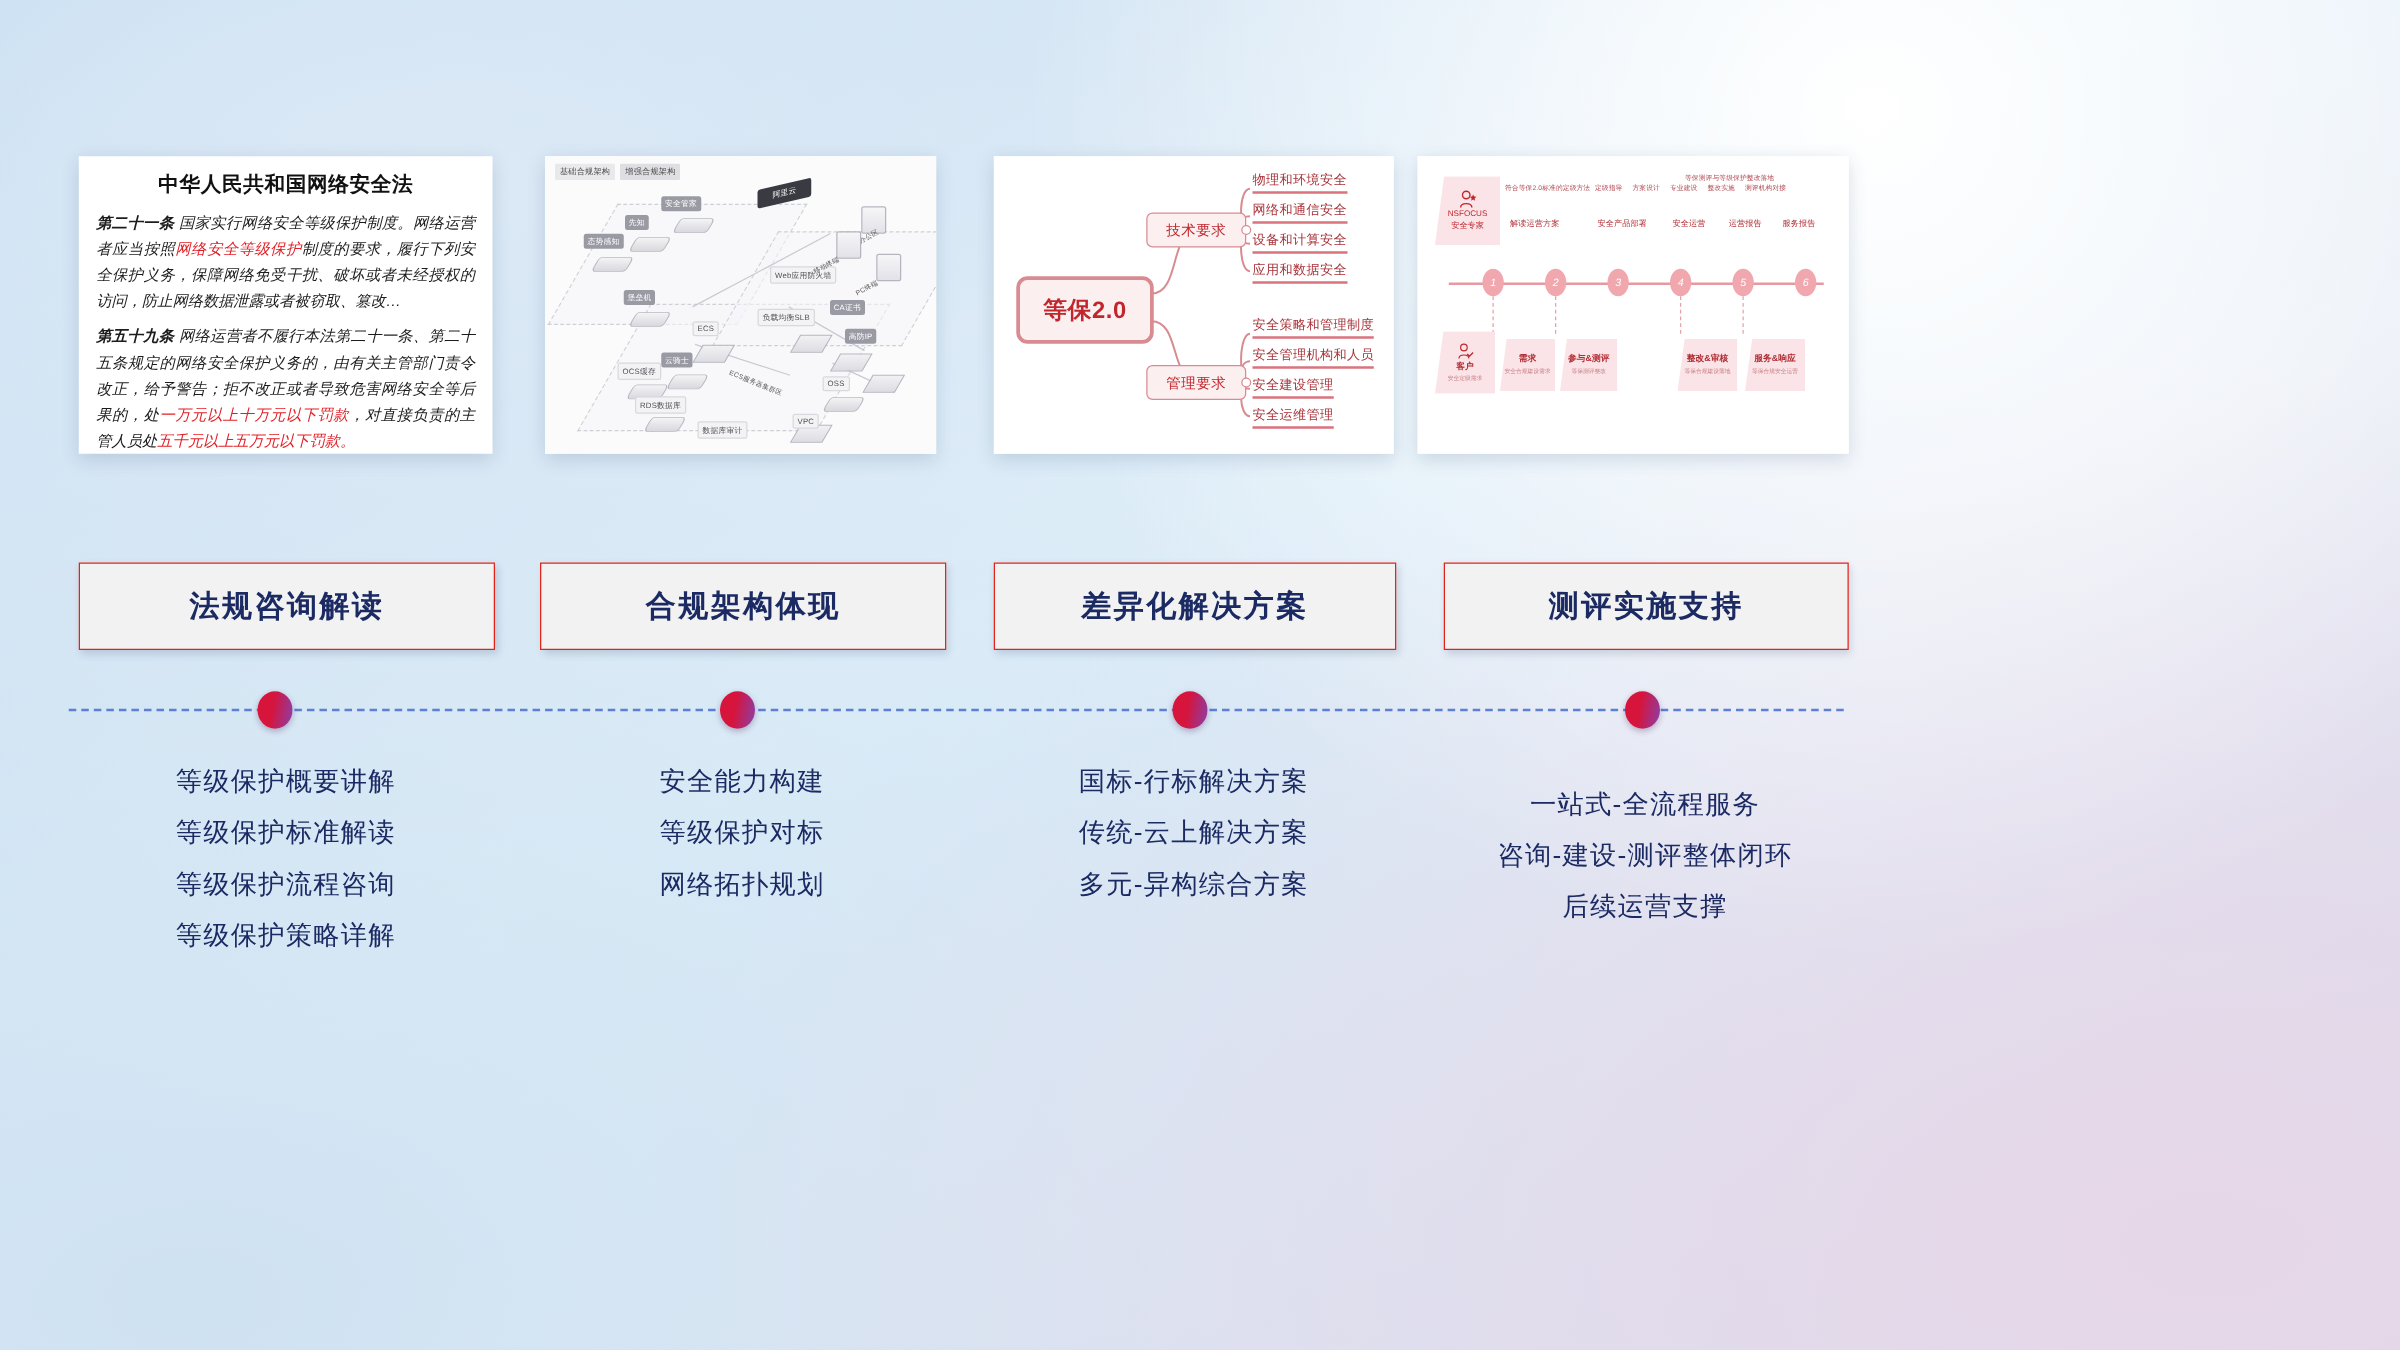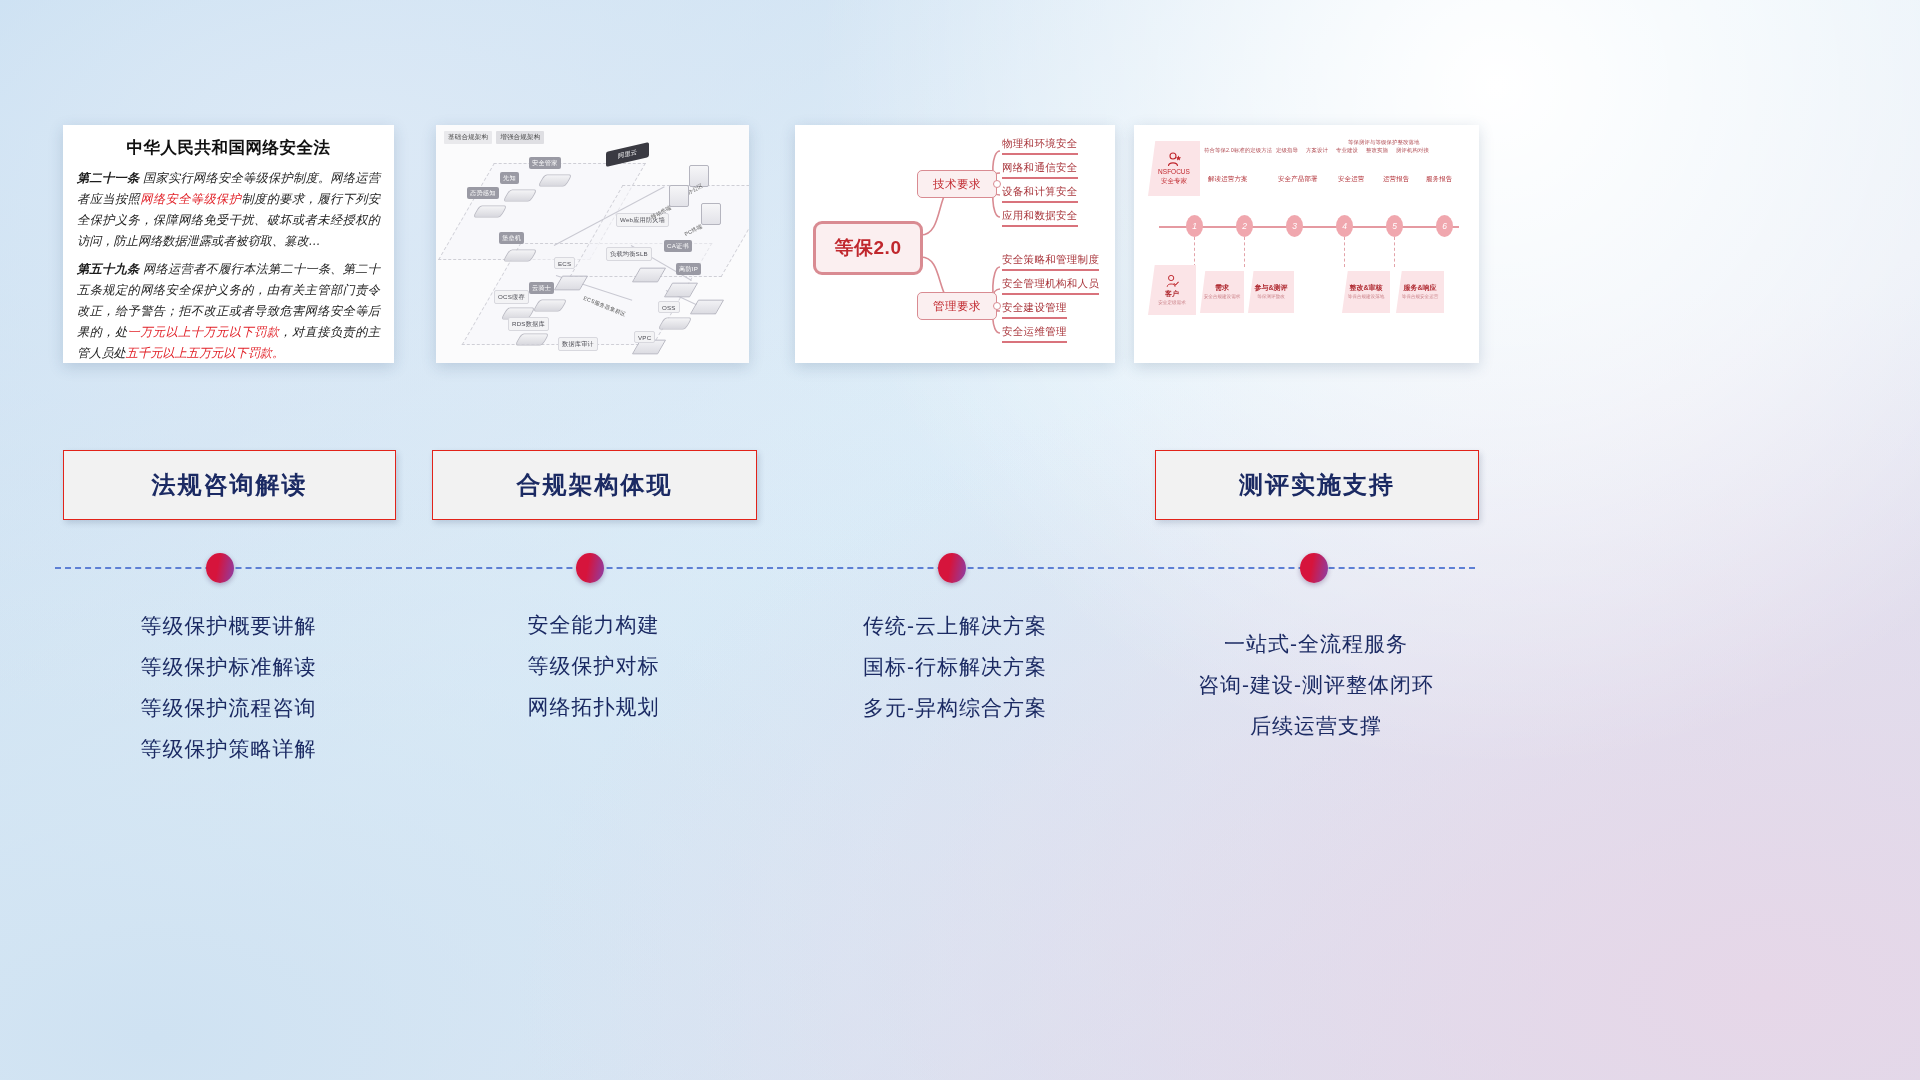--- a/index.html
+++ b/index.html
@@ -144,21 +144,21 @@
     box-shadow:0 2px 5px rgba(60,20,80,.3);
   }
 
   
   .lists{position:absolute;left:0;top:605px;width:1920px;}
   .list{position:absolute;text-align:center;}
   .list div{
     font-size:21px;color:#1b2a63;line-height:41px;letter-spacing:1px;white-space:nowrap;
   }
   #list1{left:63px;width:331px;top:0;}
-  #list2{left:432px;width:323px;top:0;font-family:Liberation Serif, serif;}
+  #list2{left:432px;width:323px;top:0;}
   #list3{left:795px;width:320px;top:0;}
   #list4{left:1145px;width:342px;top:18px;}
 </style>
 </head>
 <body>
 
 <div class="stage">
 
   <div class="cards">
 
@@ -387,20 +387,23 @@
     </div>
   </div>
 
   <div class="heads">
     <div class="head-box" id="head1">
       <span>法规咨询解读</span>
     </div>
     <div class="head-box" id="head2">
       <span>合规架构体现</span>
     </div>
+    <div class="head-box" id="head3">
+      <span>差异化解决方案</span>
+    </div>
     <div class="head-box" id="head4">
       <span>测评实施支持</span>
     </div>
   </div>
 
   <div class="rail"></div>
   <div class="bullet" style="left:206px;"></div>
   <div class="bullet" style="left:576px;"></div>
   <div class="bullet" style="left:938px;"></div>
   <div class="bullet" style="left:1300px;"></div>
@@ -411,22 +414,22 @@
       <div>等级保护标准解读</div>
       <div>等级保护流程咨询</div>
       <div>等级保护策略详解</div>
     </div>
     <div class="list" id="list2">
       <div>安全能力构建</div>
       <div>等级保护对标</div>
       <div>网络拓扑规划</div>
     </div>
     <div class="list" id="list3">
+      <div>国标-行标解决方案</div>
       <div>传统-云上解决方案</div>
-      <div>国标-行标解决方案</div>
       <div>多元-异构综合方案</div>
     </div>
     <div class="list" id="list4">
       <div>一站式-全流程服务</div>
       <div>咨询-建设-测评整体闭环</div>
       <div>后续运营支撑</div>
     </div>
   </div>
 
 </div>

